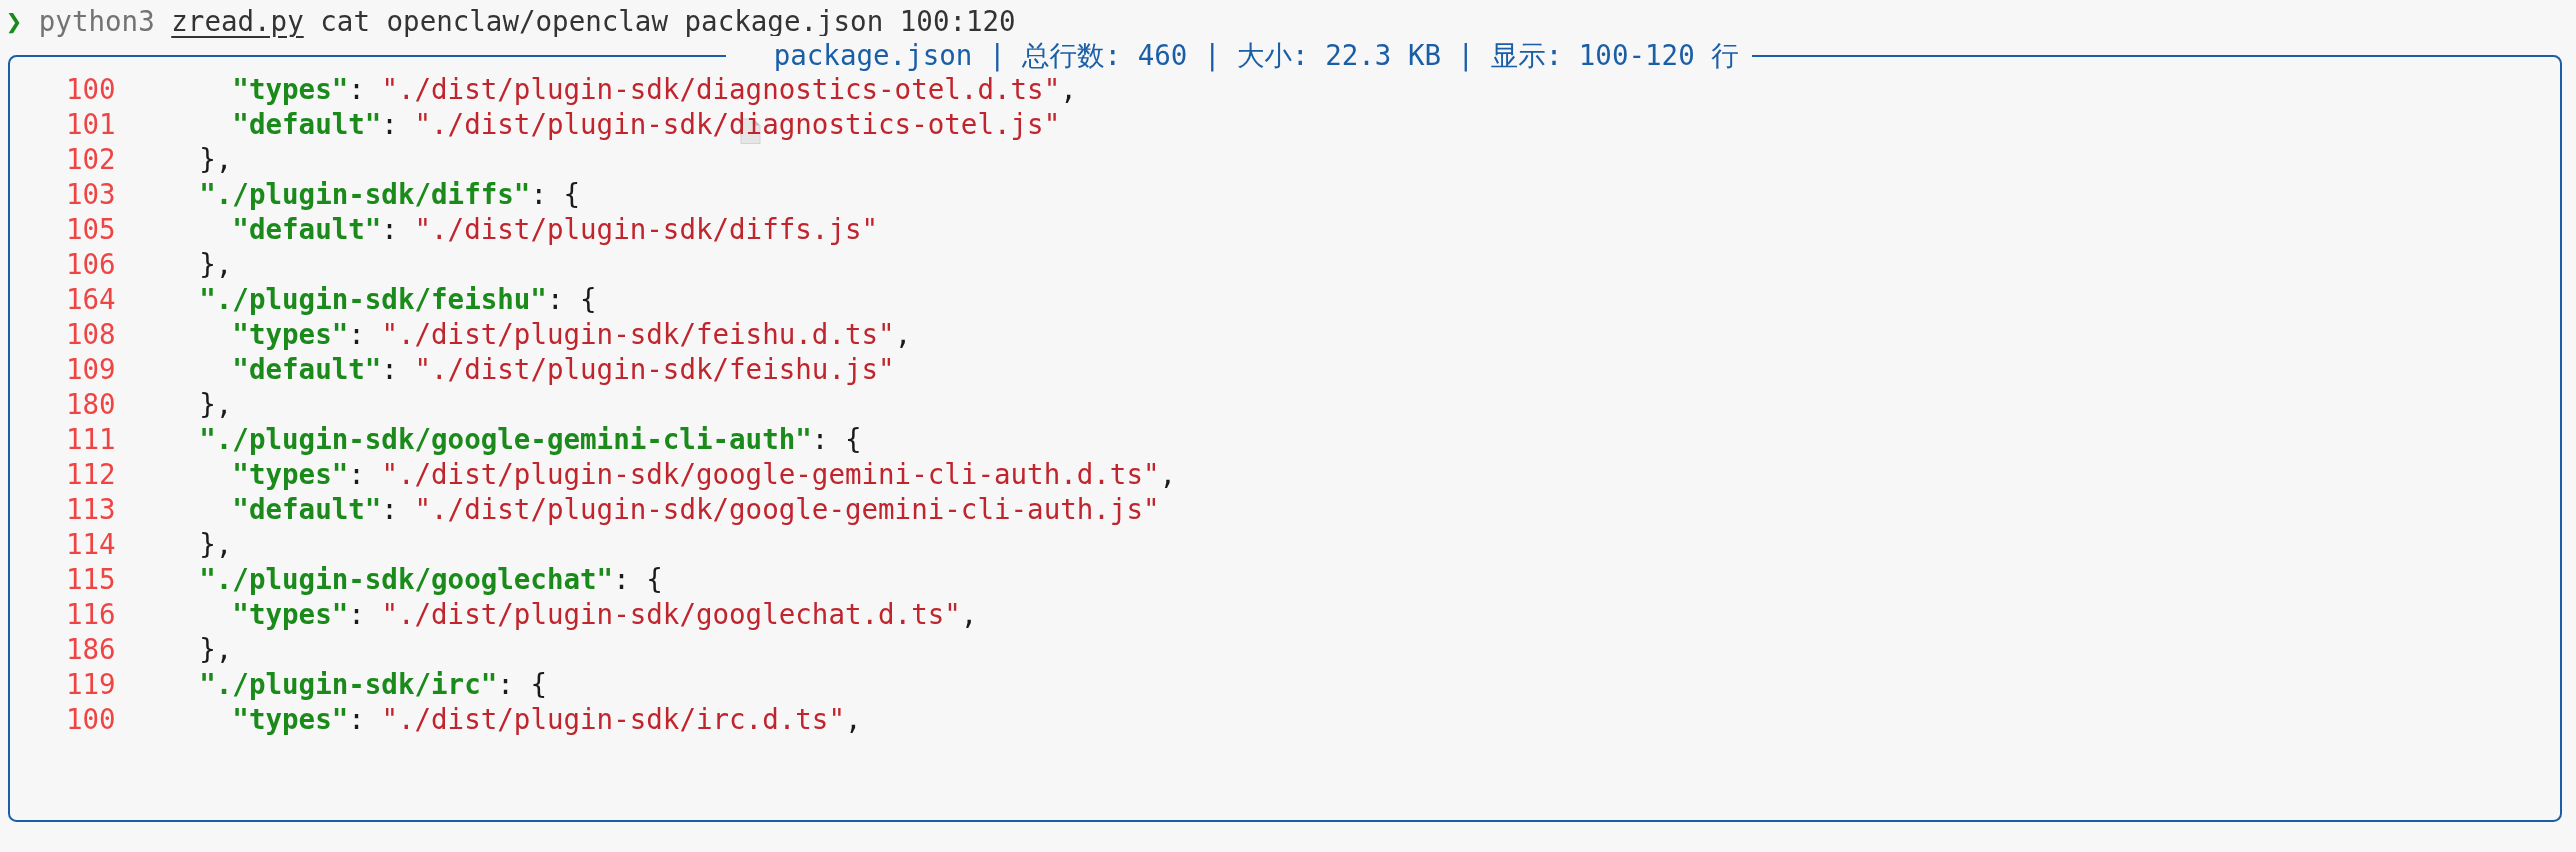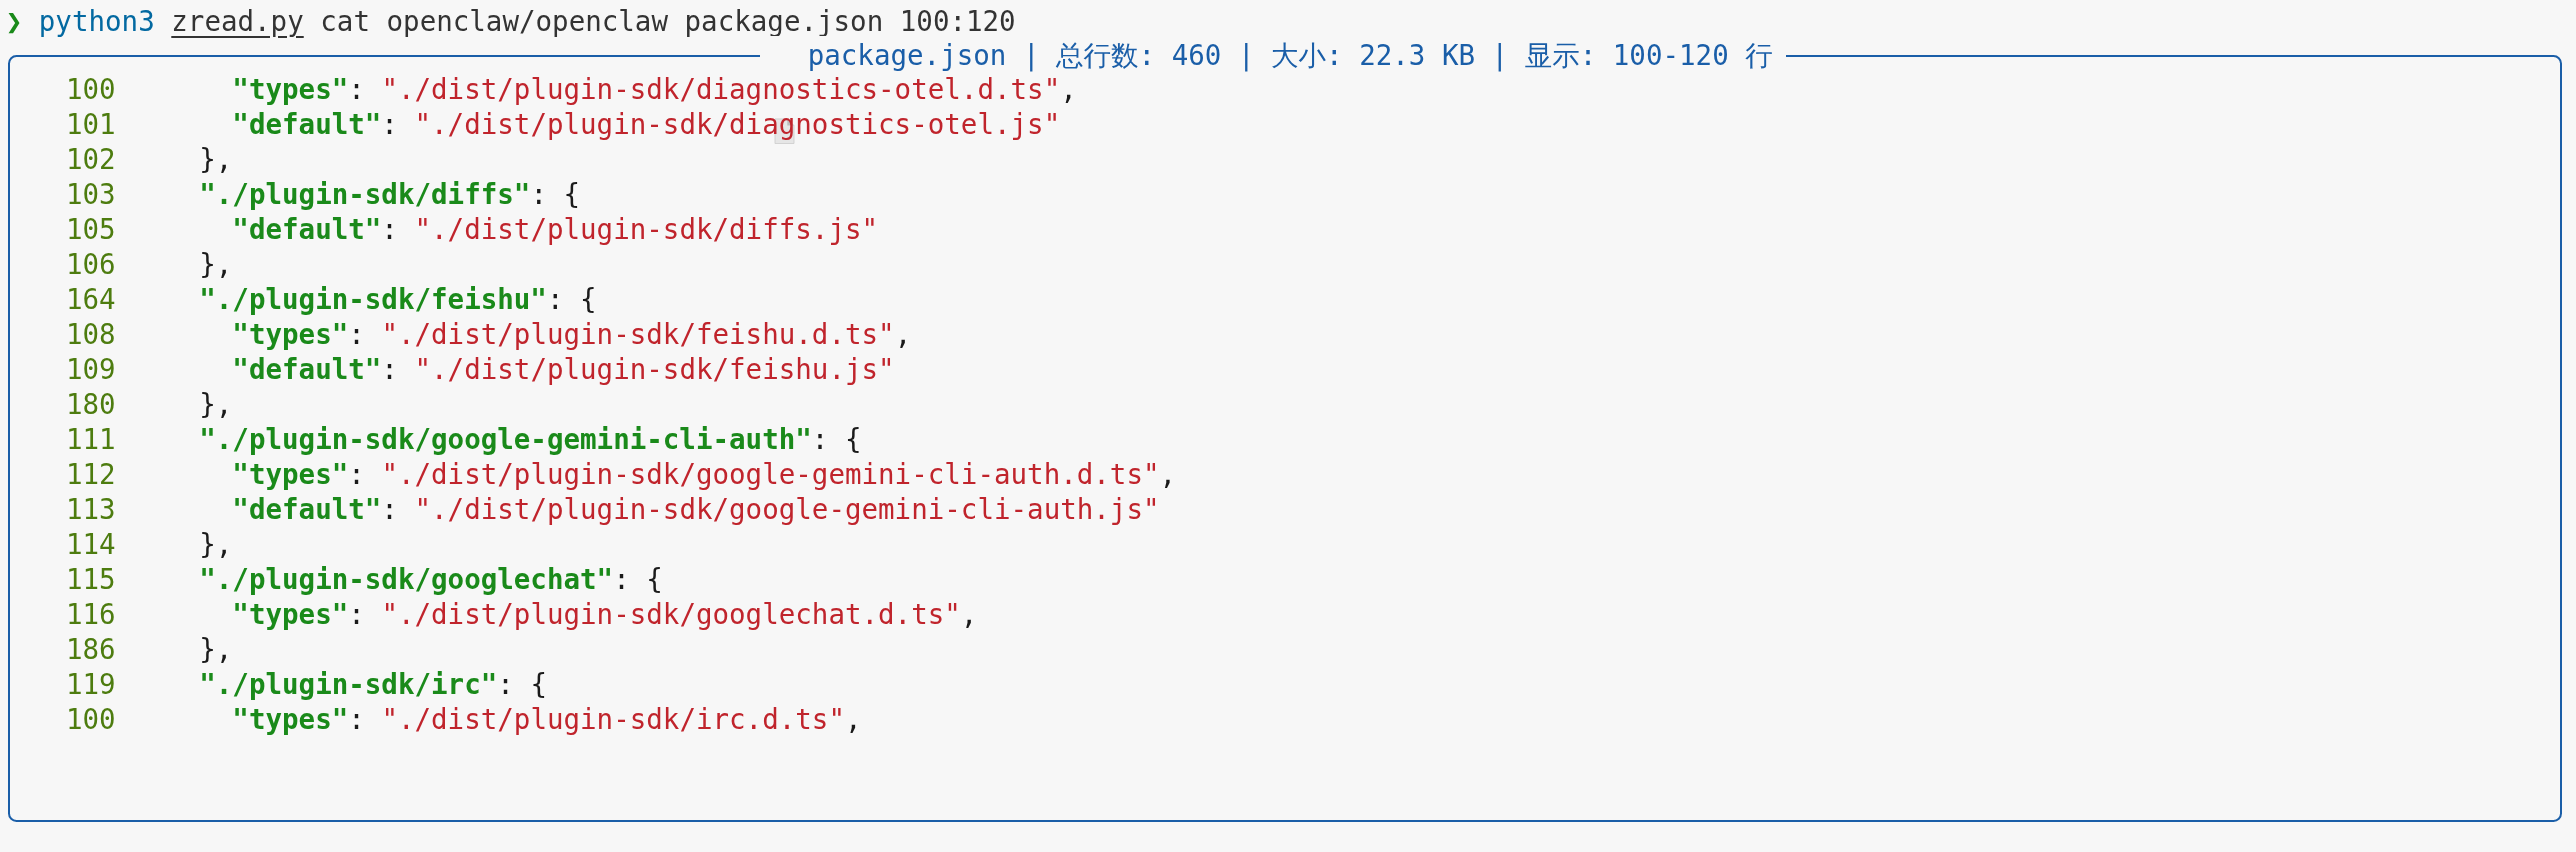--- a/index.html
+++ b/index.html
@@ -22,40 +22,40 @@
       top: 1.9px;
       height: 38px;
       line-height: 38px;
       white-space: pre;
       color: #333333;
     }
     .prompt {
       color: #1a8a1a;
       font-weight: bold;
     }
-    .cmd-prog { color: #0369a1; }
+    .cmd-prog { color: #737373; }
     .cmd-script {
       text-decoration: underline;
       text-decoration-color: #333333;
       text-underline-offset: 4.7px;
       margin-top: 48px;
     }
     .panel {
       position: absolute;
       left: 7.6px;
       top: 55px;
       width: 2554px;
       height: 767px;
       border: 2.8px solid #1a5ea8;
       border-radius: 8.5px;
       box-sizing: border-box;
     }
     .panel-title {
       position: absolute;
-      left: 760px;
+      left: 726px;
       top: 36px;
       height: 38px;
       line-height: 38px;
       background: #f7f7f7;
       padding: 0 13.3px;
       color: #1a5ea8;
       white-space: pre;
       display: flex;
       align-items: center;
       gap: 11.4px;
@@ -76,21 +76,21 @@
     .line {
       position: relative;
       height: 35px;
       line-height: 35px;
       white-space: pre;
     }
     .ln {
       position: absolute;
       left: 66px;
       top: 0;
-      color: #4d7c0f;
+      color: #ef4444;
     }
     .src {
       position: absolute;
       left: 133px;
       top: 0;
     }
     .k { color: #1a8a1a; font-weight: 600; }
     .s { color: #c0242c; }
     .p { color: #1a1a1a; }
   </style>

